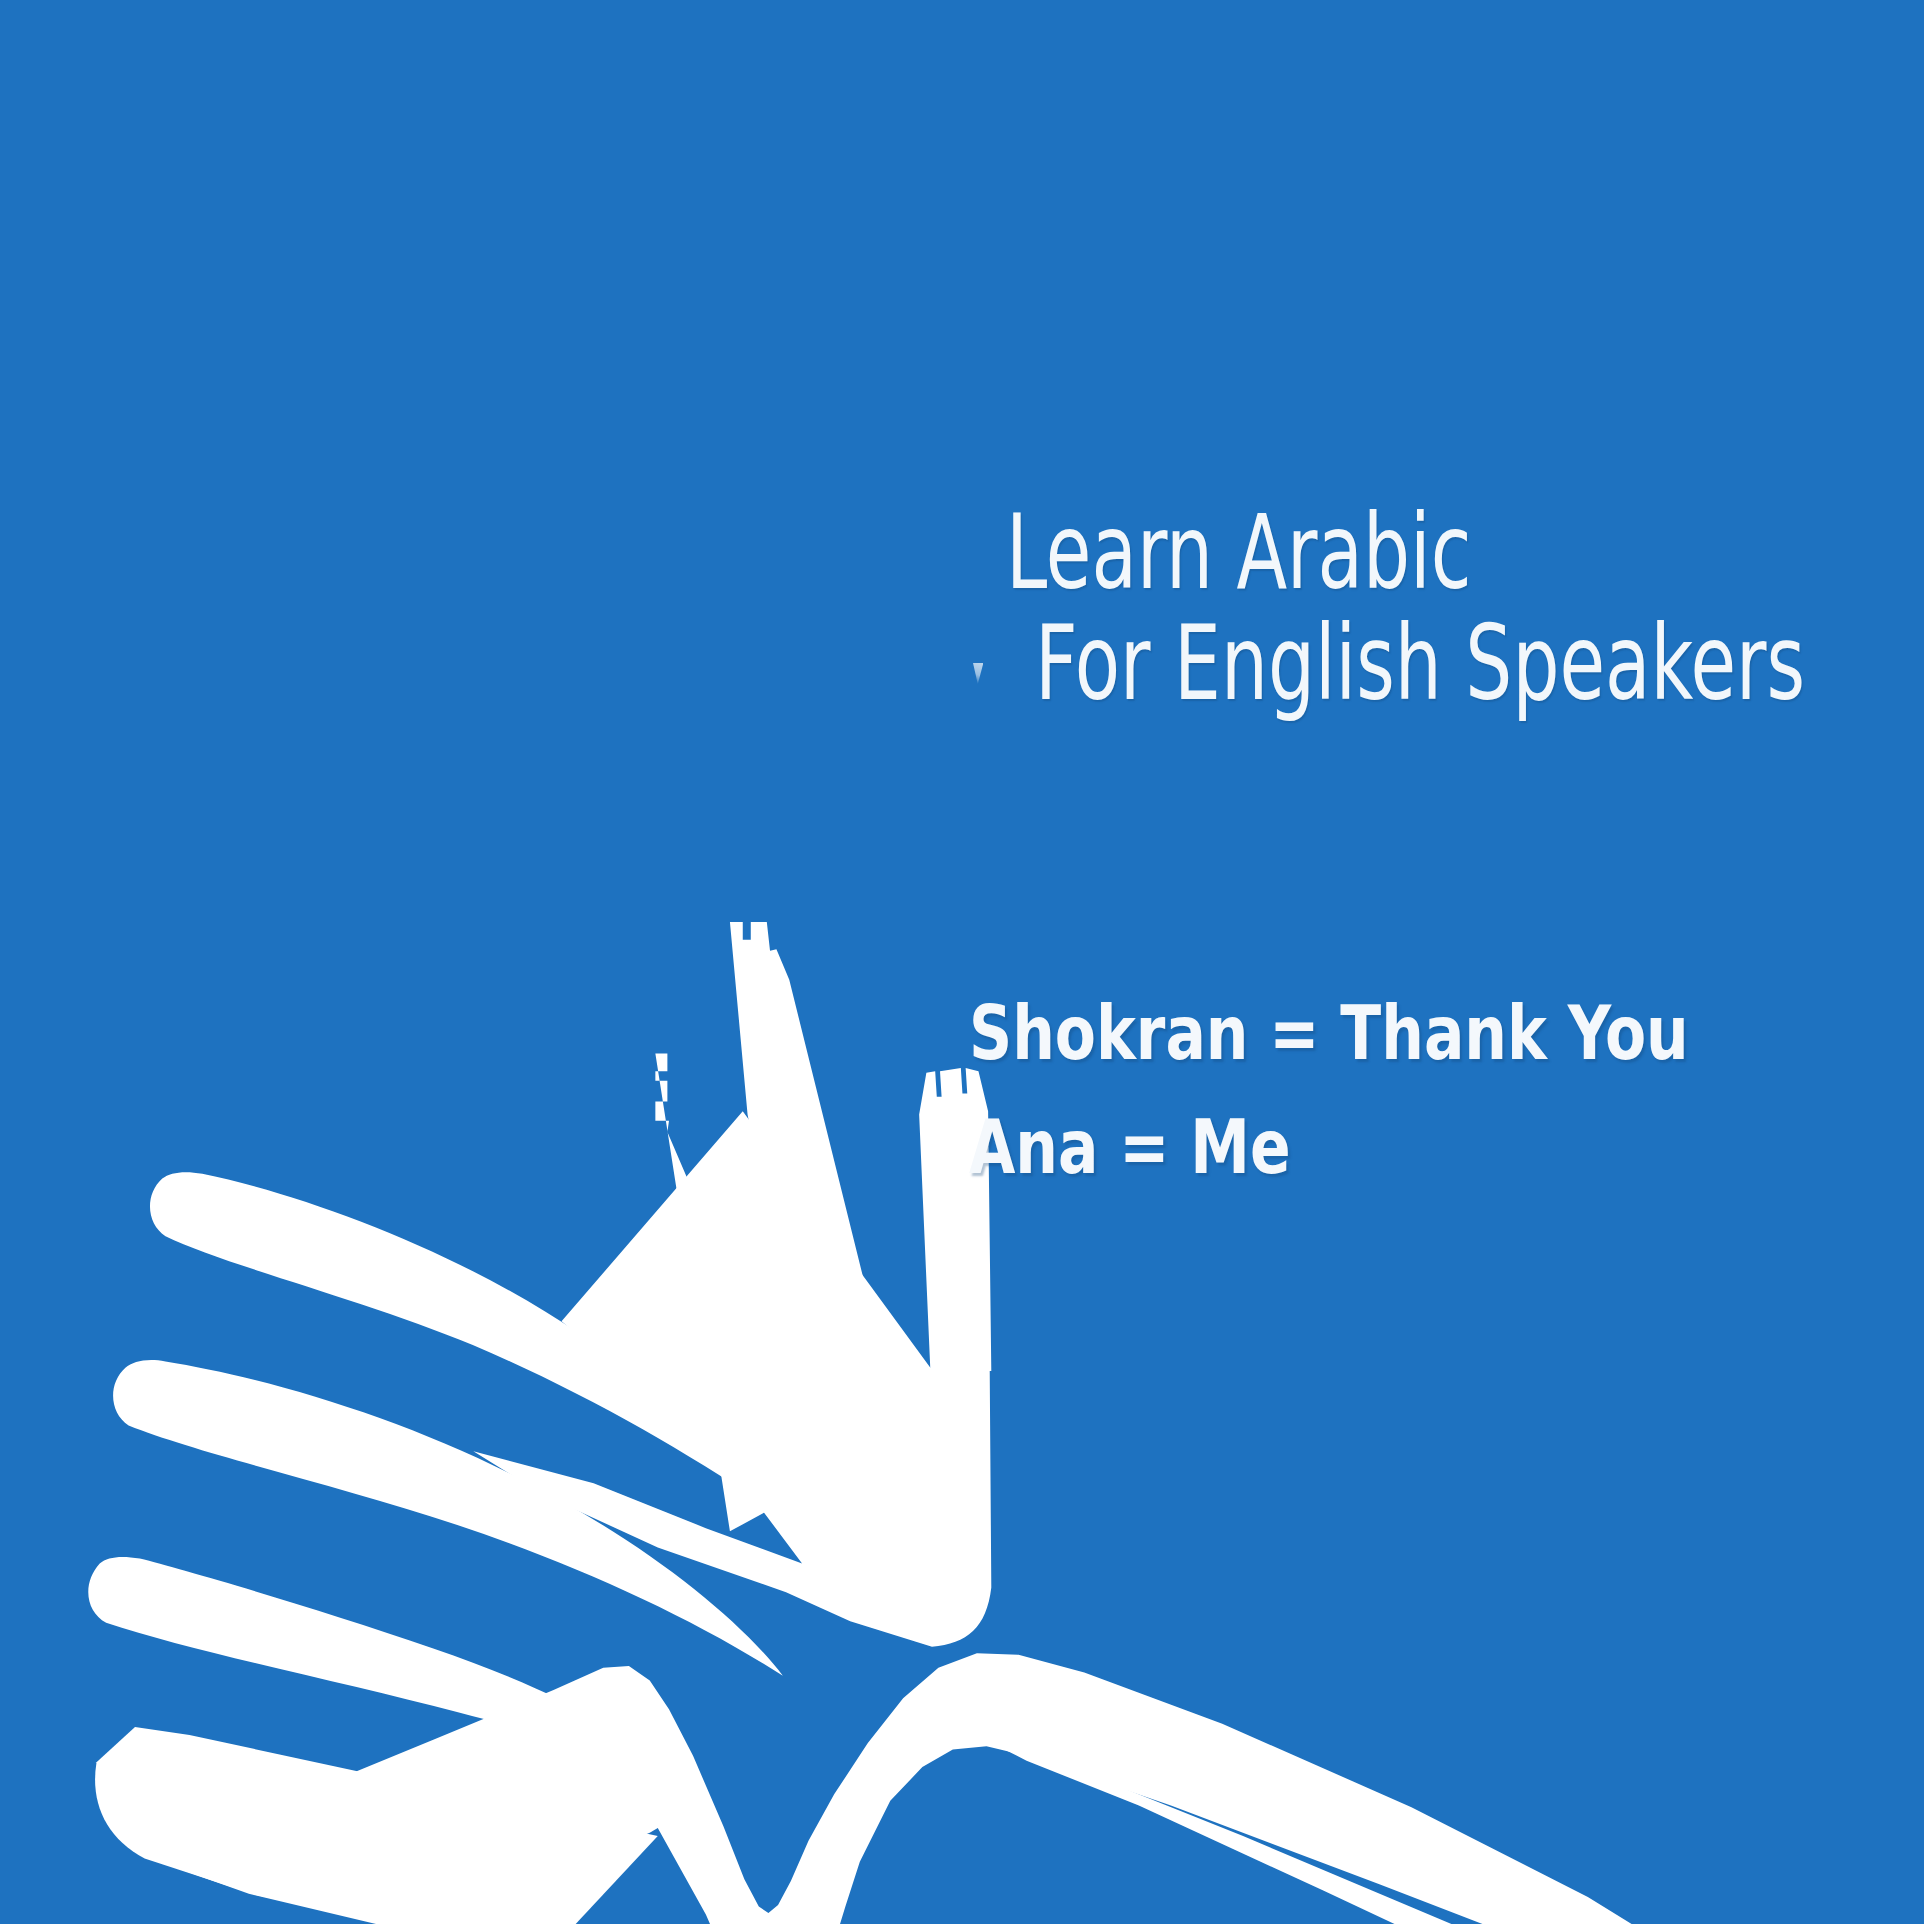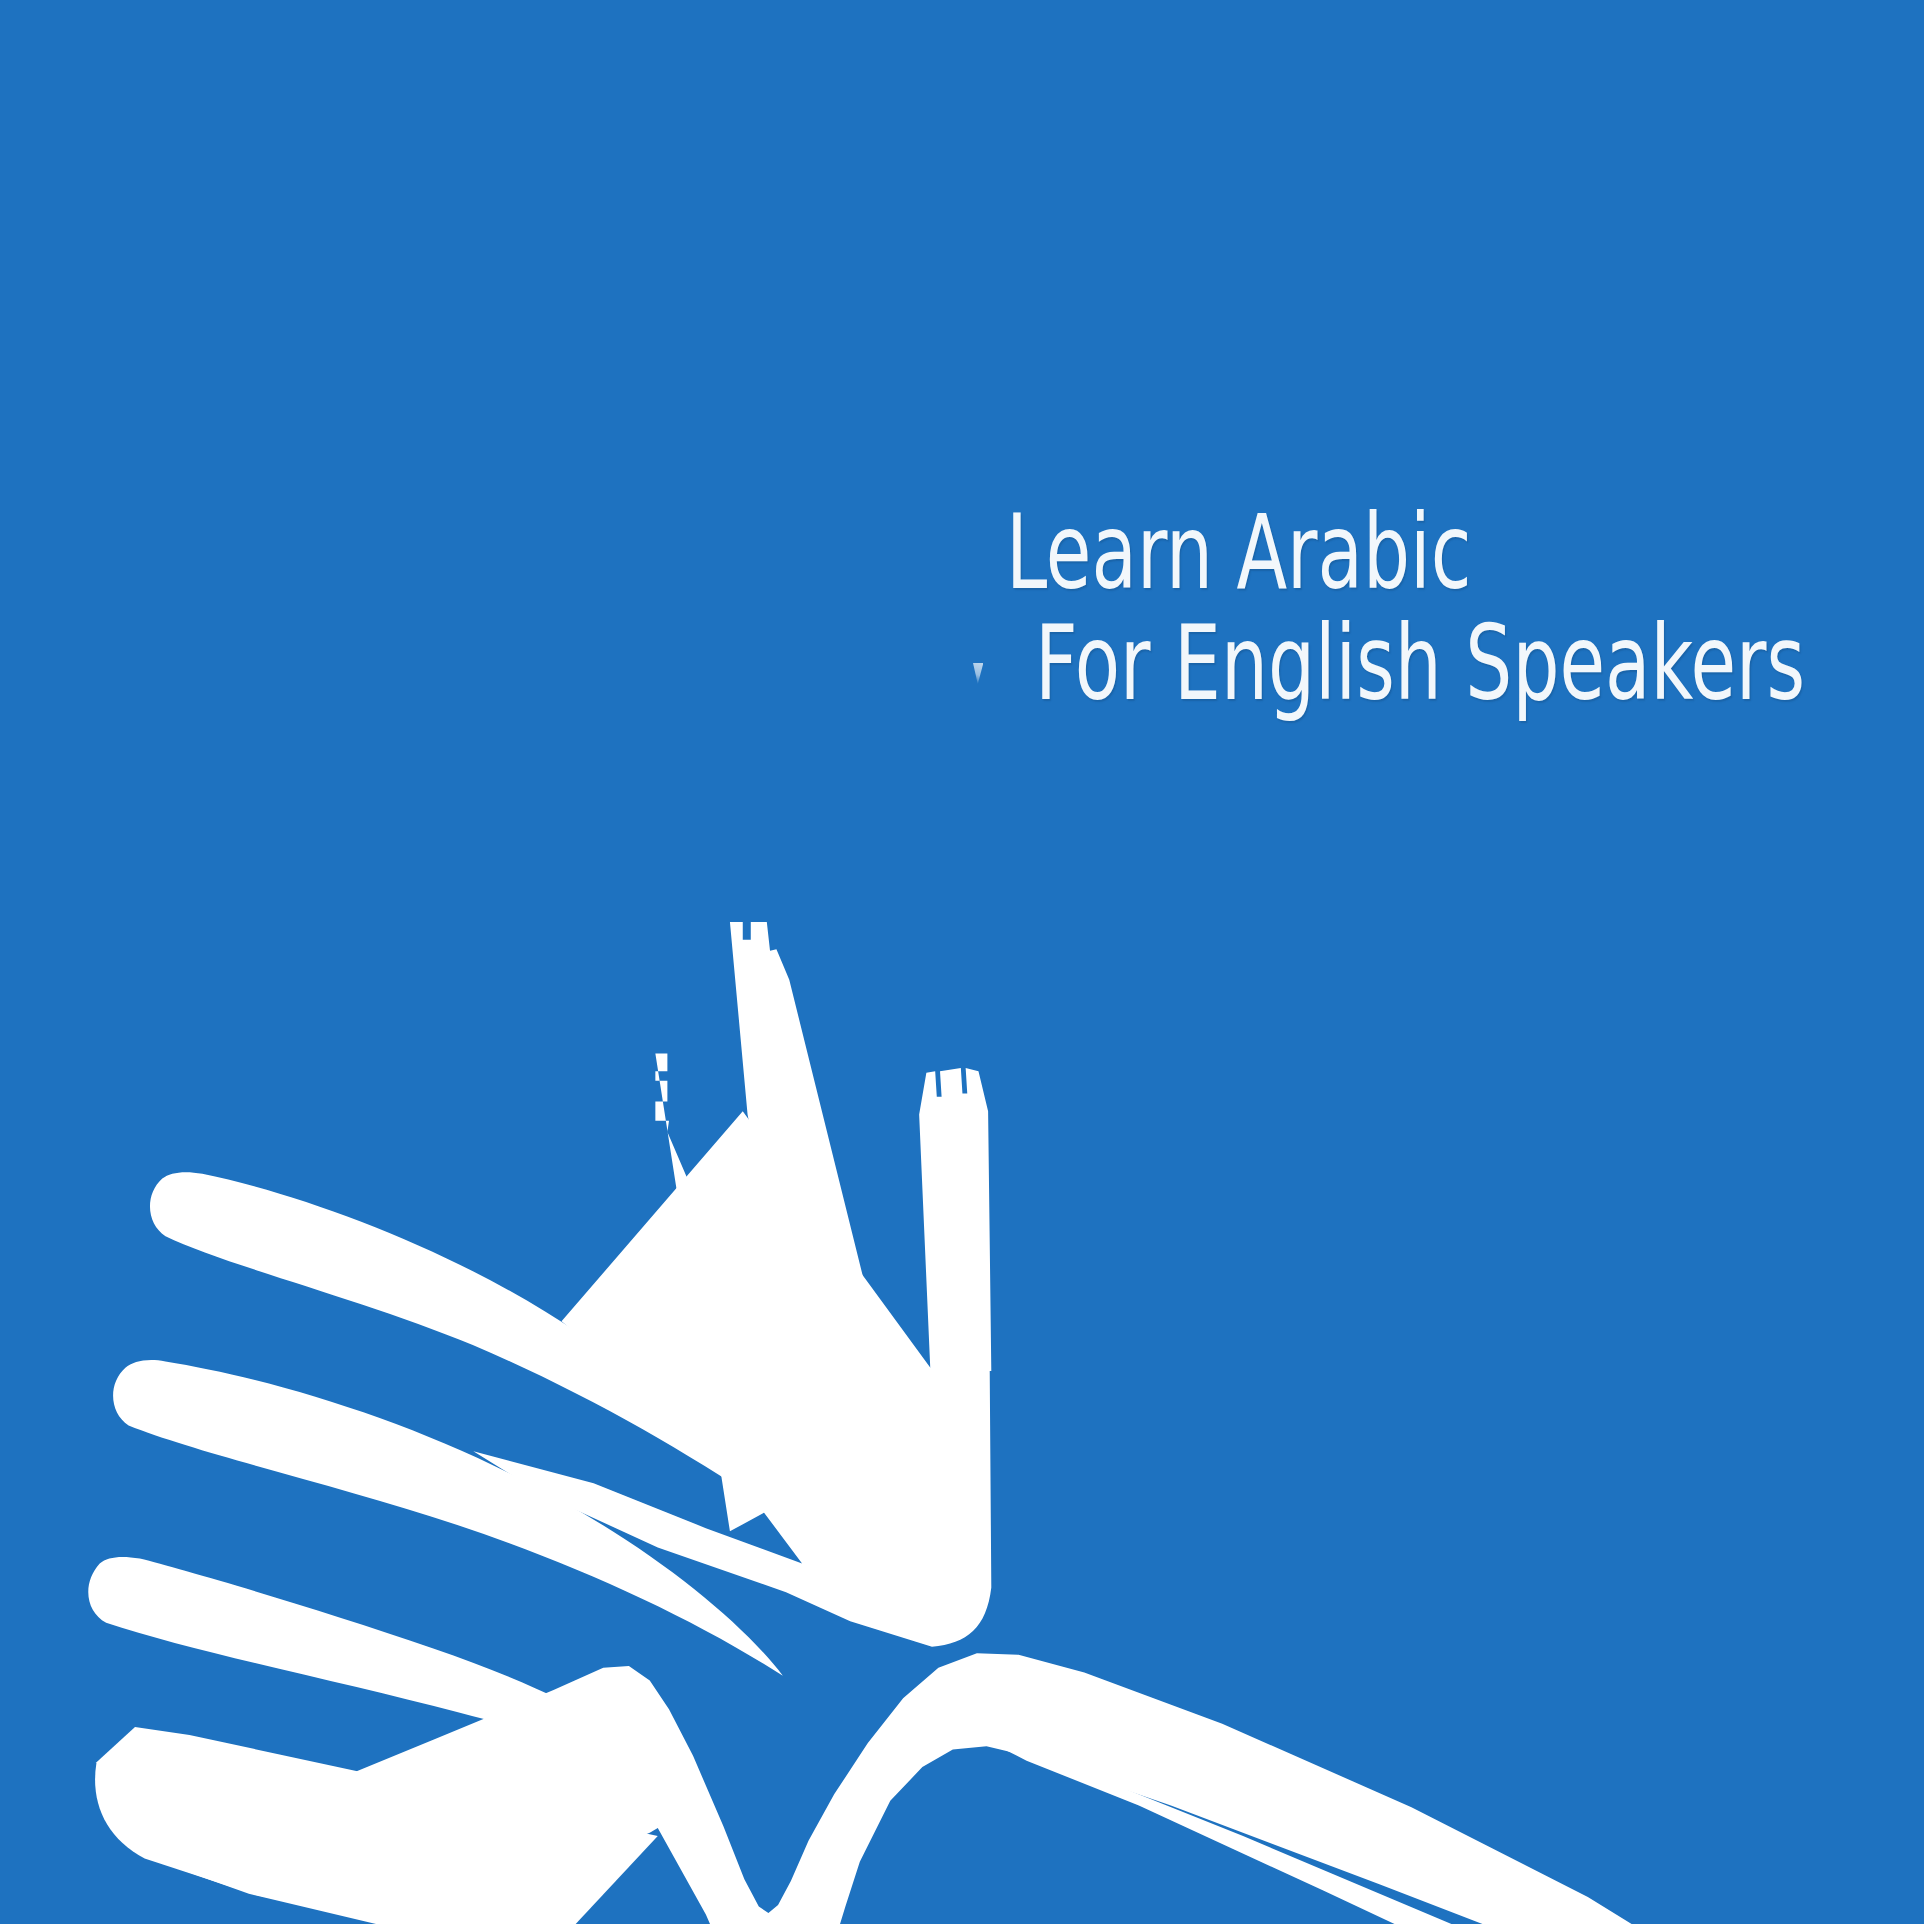--- a/index.html
+++ b/index.html
@@ -284,15 +284,19 @@
     </svg>
   </div>
 
   <div id="title-block">
     <span class="title-line" id="title-line-1">Learn Arabic</span>
     <span class="title-line" id="title-line-2">For English Speakers</span>
   </div>
 
   <div id="stray-tick"></div>
 
+  <div id="phrase-list">
+    <span class="phrase" id="phrase-0">Shokran = Thank You</span>
+    <span class="phrase" id="phrase-1">Ana = Me</span>
+  </div>
 
 </div>
 
 
 </body></html>

